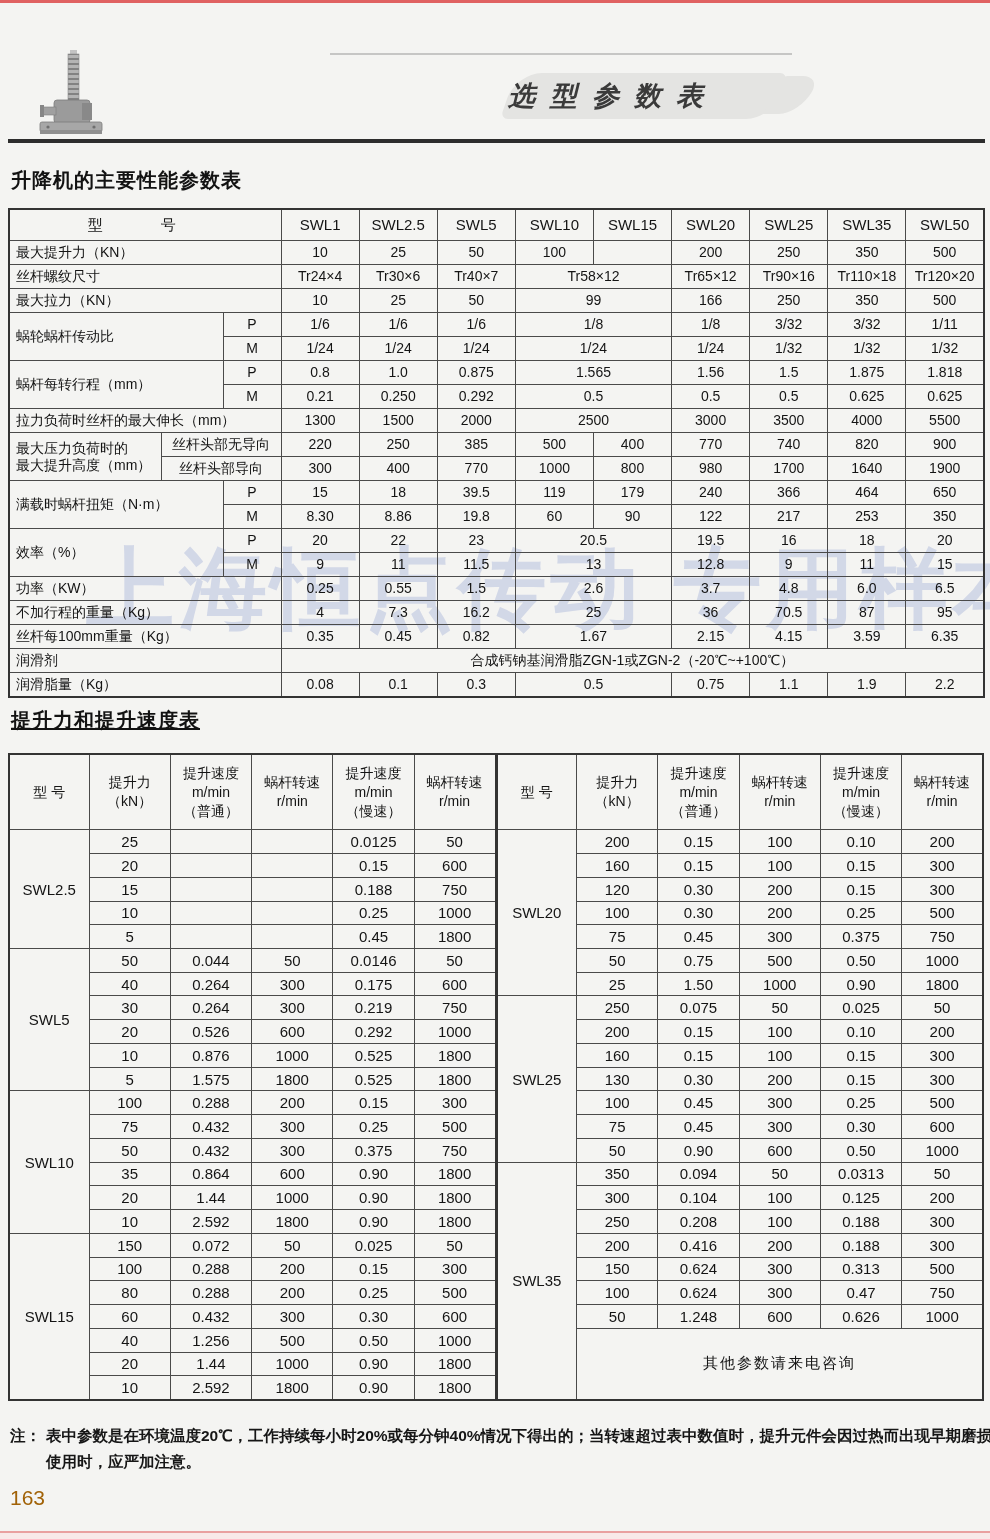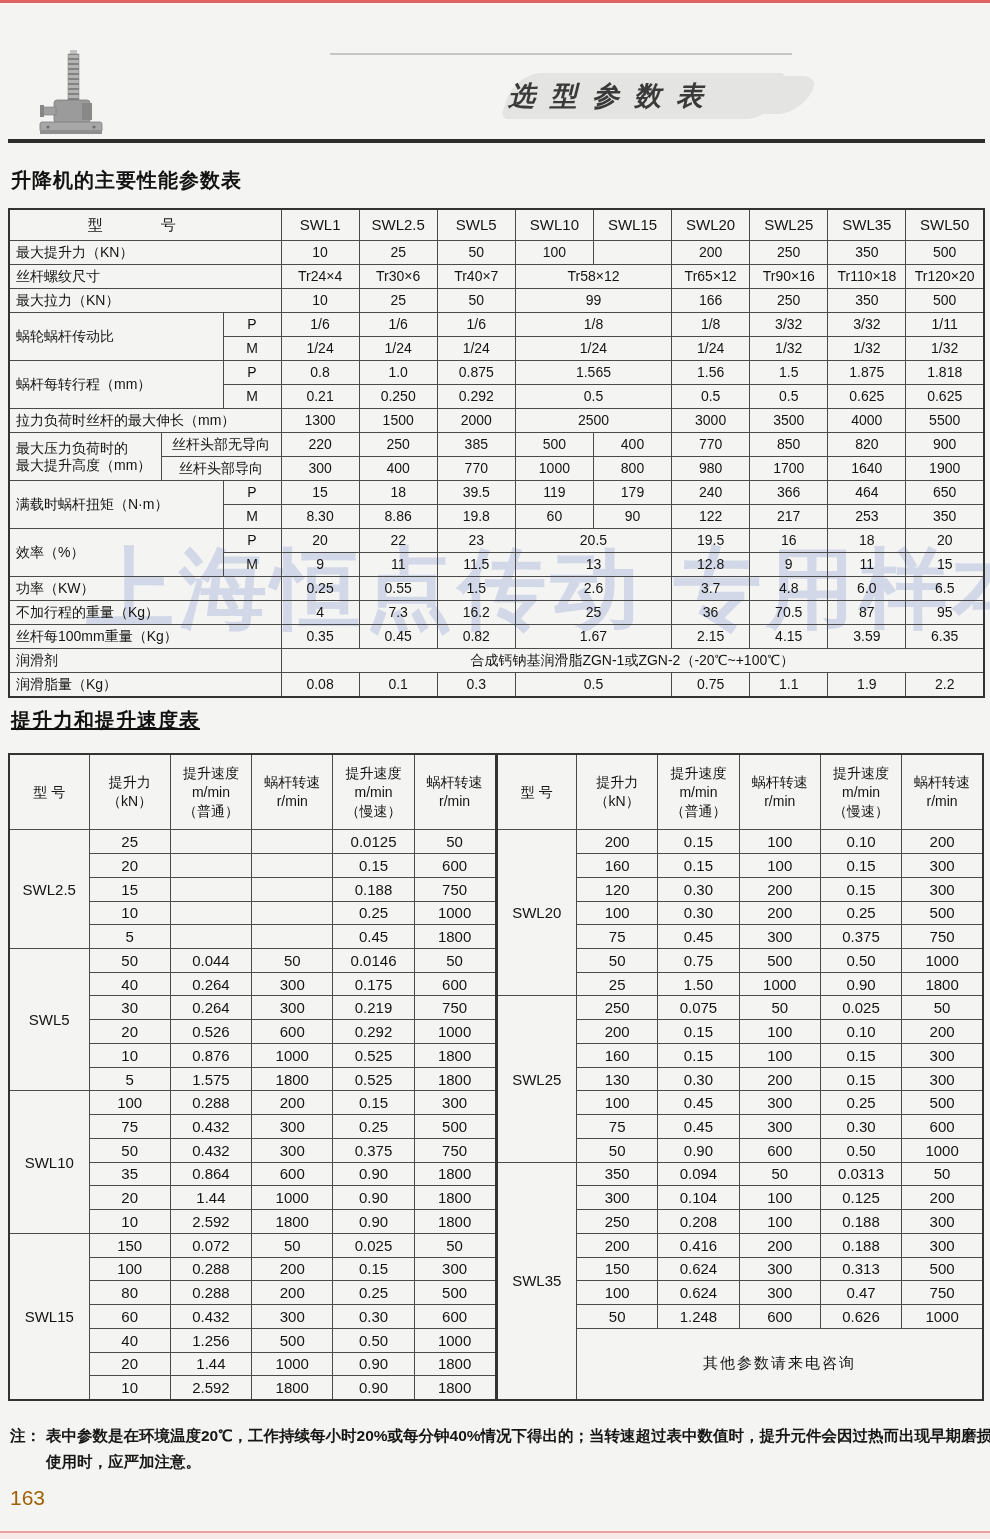--- a/index.html
+++ b/index.html
@@ -200,21 +200,21 @@
         <tr>
           <td class="lbl" colspan="1" rowspan="2">最大压力负荷时的
 最大提升高度（mm）</td>
           <td class="sub" colspan="2">丝杆头部无导向</td>
           <td colspan="1">220</td>
           <td colspan="1">250</td>
           <td colspan="1">385</td>
           <td colspan="1">500</td>
           <td colspan="1">400</td>
           <td colspan="1">770</td>
-          <td colspan="1">850</td>
+          <td colspan="1">740</td>
           <td colspan="1">820</td>
           <td colspan="1">900</td>
         </tr>
         <tr>
           <td class="sub" colspan="2">丝杆头部导向</td>
           <td colspan="1">300</td>
           <td colspan="1">400</td>
           <td colspan="1">770</td>
           <td colspan="1">1000</td>
           <td colspan="1">800</td>

